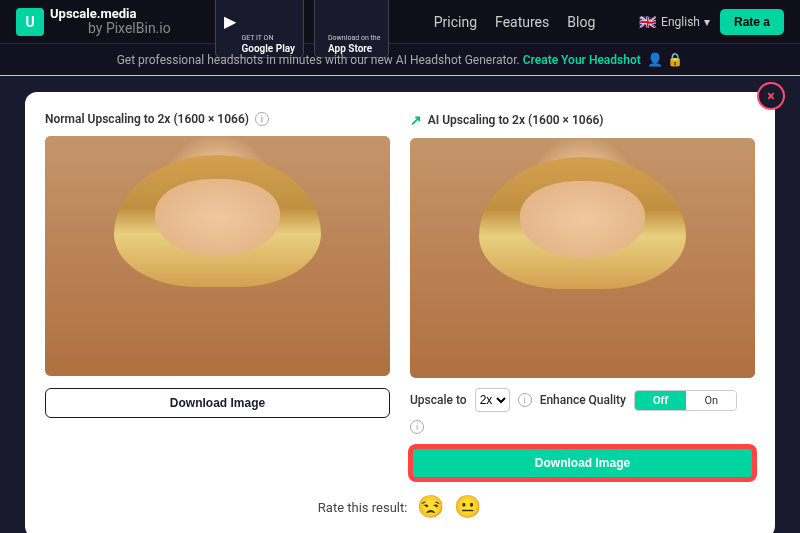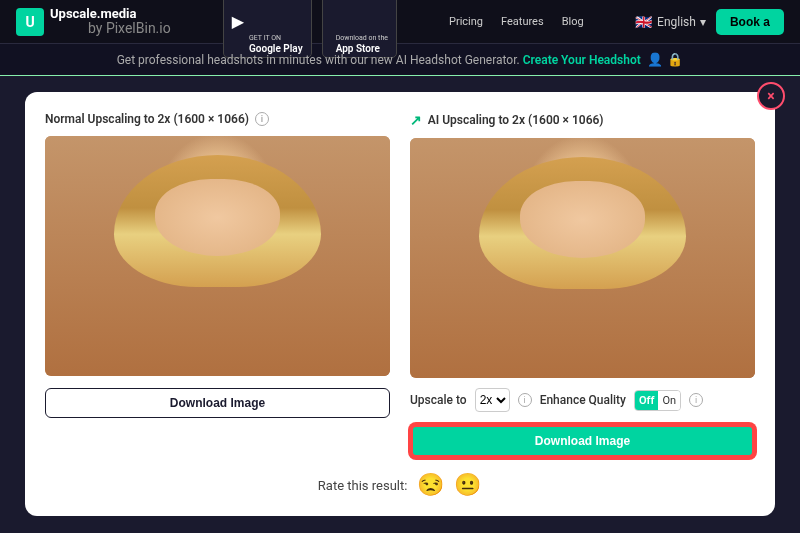--- a/index.html
+++ b/index.html
@@ -62,21 +62,21 @@
     .store-btn-text { display: flex; flex-direction: column; line-height: 1.1; margin-top: 46px; }
     .store-btn-top { font-size: 7px; color: #ccc; }
     .store-btn-bottom { font-size: 10px; font-weight: 600; color: white; }
     .header-nav {
       display: flex;
       align-items: center;
       gap: 18px;
     }
     .nav-item {
       color: #ccc;
-      font-size: 11px;
+      font-size: 14px;
       cursor: pointer;
       text-decoration: none;
     }
     .header-right {
       display: flex;
       align-items: center;
       gap: 10px;
     }
     .lang-selector {
       display: flex;
@@ -272,21 +272,21 @@
     }
     .toggle-group {
       display: flex;
       align-items: center;
       gap: 0;
       border: 1px solid #ccc;
       border-radius: 4px;
       overflow: hidden;
     }
     .toggle-opt {
-      padding: 3px 4px;
+      padding: 3px 18px;
       font-size: 11px;
       cursor: pointer;
       background: white;
       color: #333;
     }
     .toggle-opt.active-off {
       background: #00d4a0;
       color: white;
       font-weight: 600;
     }
@@ -372,21 +372,21 @@
     <a class="nav-item">Features</a>
     <a class="nav-item">Blog</a>
   </nav>
 
   <div class="header-right">
     <div class="lang-selector">
       <span class="flag-icon">🇬🇧</span>
       <span>English</span>
       <span>▾</span>
     </div>
-    <button class="book-btn">Book a</button>
+    <button class="book-btn">Rate a</button>
   </div>
 </header>
 
 <div class="announcement">
   <span>Get professional headshots in minutes with our new AI Headshot Generator.</span>
   <a>Create Your Headshot</a>
   <span class="headshot-icons">👤 🔒</span>
 </div>
 
 <div class="main-content">

